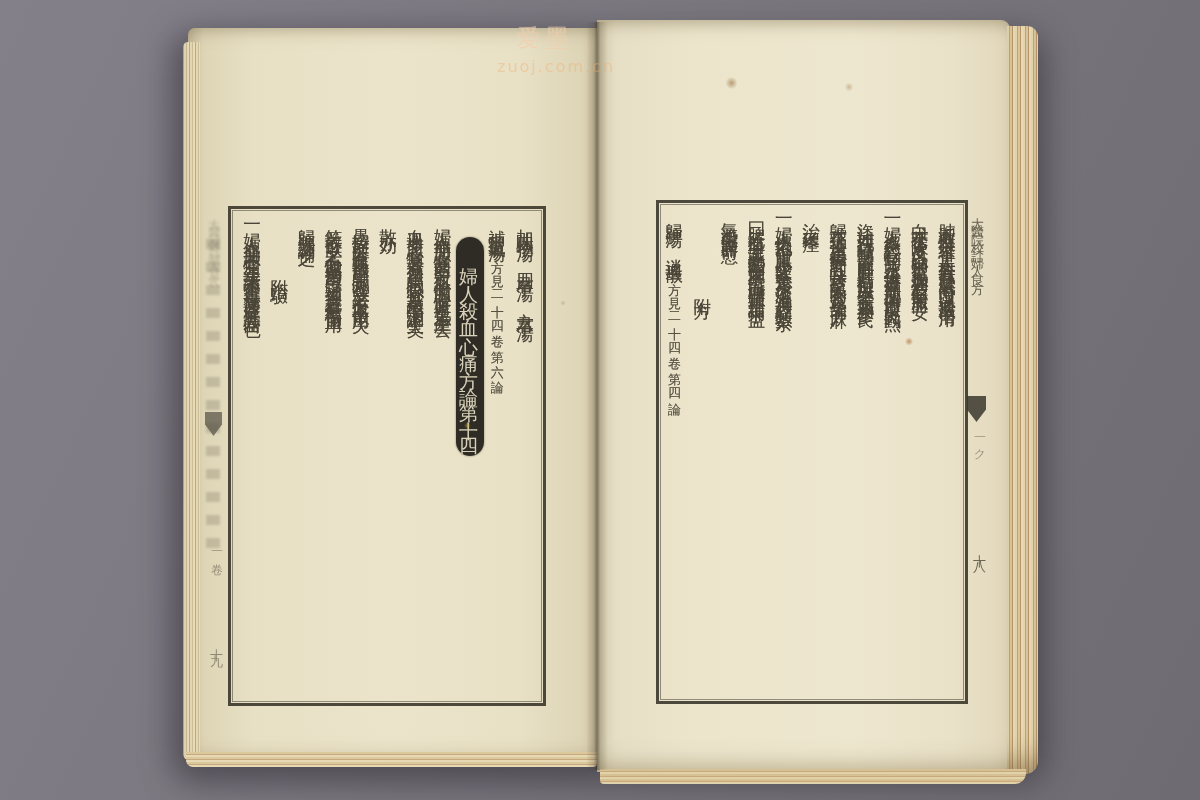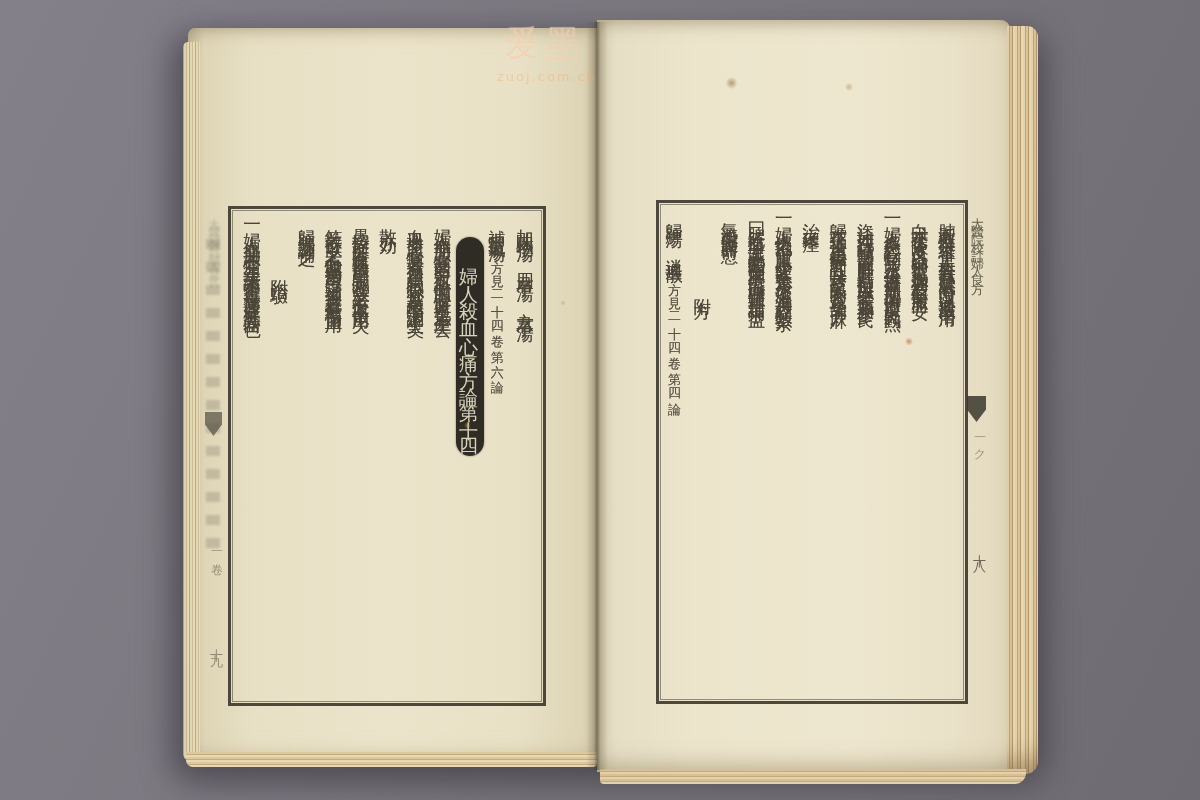--- a/index.html
+++ b/index.html
@@ -55,23 +55,23 @@
             clip-path:polygon(0 0,100% 0,100% 52%,50% 100%,0 52%);}
   .ft-r{left:5px;top:192px;width:19px;height:26px;opacity:.85;}
   .ft-l{left:4px;top:206px;width:17px;height:24px;opacity:.6;}
   .strip-marks{position:absolute;font-size:12px;letter-spacing:10px;opacity:.5;}
   .strip-folio{position:absolute;font-size:13px;letter-spacing:6px;opacity:.8;}
   .ghost{filter:blur(1px);opacity:.3;transform:scaleX(-1);}
   .ghost-col{left:206px;top:238px;width:14px;height:310px;filter:blur(1.2px);
     background:repeating-linear-gradient(0deg,rgba(90,85,70,.22) 0 10px,rgba(0,0,0,0) 10px 23px);}
   
   .watermark{left:497px;top:26px;width:96px;text-align:center;line-height:1;}
-  .wm-glyphs{font-size:35px;letter-spacing:5px;color:rgba(235,160,95,.34);
+  .wm-glyphs{font-size:24px;letter-spacing:5px;color:rgba(235,160,95,.34);
              text-shadow:0 0 1px rgba(255,255,255,.5);}
-  .wm-domain{display:block;margin-top:9px;font-size:13px;letter-spacing:2px;
+  .wm-domain{display:block;margin-top:9px;font-size:16px;letter-spacing:2px;
              color:rgba(240,175,110,.42);}
   
   .spot{border-radius:50%;}
   .s1{left:726px;top:76px;width:11px;height:14px;
       background:radial-gradient(circle,rgba(140,98,50,.55),rgba(140,98,50,0) 70%);}
   .s2{left:845px;top:82px;width:8px;height:10px;
       background:radial-gradient(circle,rgba(140,98,50,.35),rgba(140,98,50,0) 70%);}
   .s3{left:905px;top:337px;width:8px;height:9px;
       background:radial-gradient(circle,rgba(165,95,35,.6),rgba(165,95,35,0) 70%);}
   .s4{left:464px;top:422px;width:7px;height:7px;

